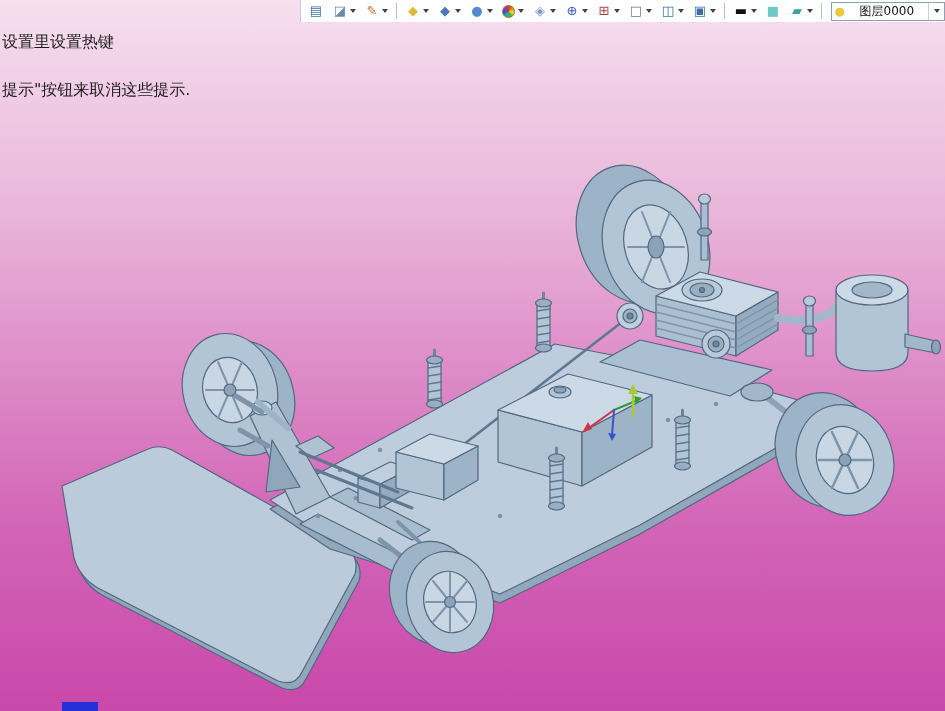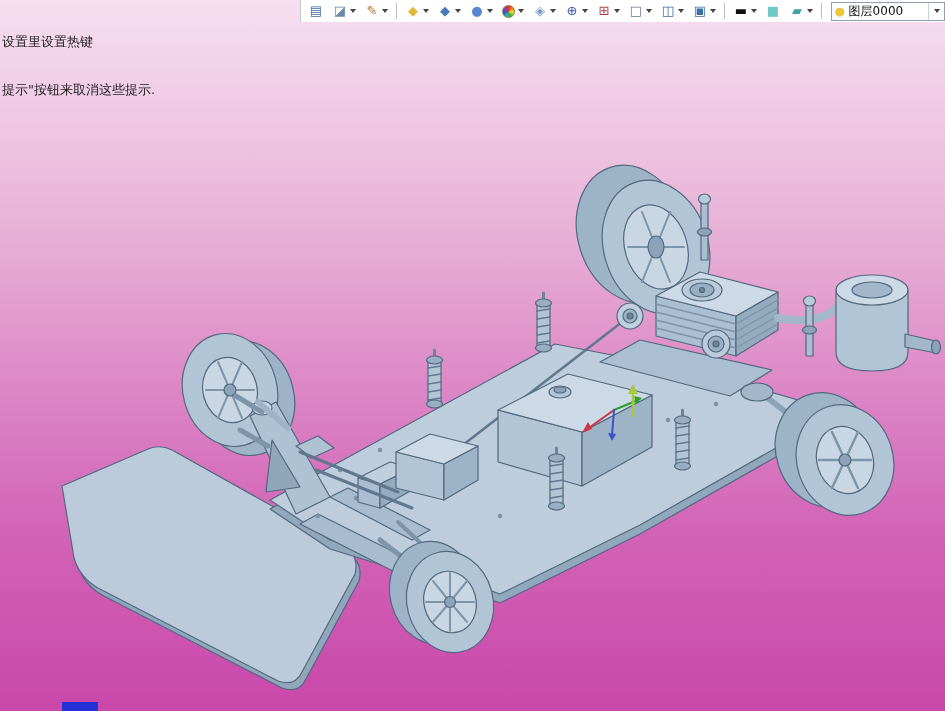--- a/index.html
+++ b/index.html
@@ -9,21 +9,21 @@
     font-family:"DejaVu Sans","Liberation Sans",sans-serif;
     background:#fff;
   }
   
   .viewport {
     position:absolute; inset:0;
   }
   svg.model { position:absolute; left:0; top:0; }
   .overlay-text {
     position:absolute; left:2px; top:2px;
-    font-size:13px; line-height:16px; color:#1b1b1b;
+    font-size:16px; line-height:16px; color:#1b1b1b;
     white-space:pre;
   }
   
   .toolbar {
     position:absolute; left:300px; top:0; width:645px; height:22px;
     background:#ffffff;
     border-left:1px solid #c8c8c8;
     display:flex; align-items:center; gap:2px;
     padding:0 4px;
     z-index:5;
@@ -48,21 +48,21 @@
     border-right:3px solid transparent;
     border-top:4px solid #444;
   }
   .sep { width:1px; height:16px; background:#bdbdbd; margin:0 3px; flex:none; }
   .layer-combo {
     display:flex; align-items:center; height:19px; min-width:114px;
     margin-left:4px; padding:0 1px 0 3px;
     background:#fff; border:1px solid #8aa0b8;
   }
   .bulb { color:#f0c832; font-size:11px; margin-right:4px; text-shadow:0 0 1px #a89040; }
-  .layer-label { font-size:12px; color:#111; flex:1; line-height:17px; }
+  .layer-label { font-size:12px; color:#111; flex:1; line-height:17px;text-align:center; }
   .combo-arrow {
     display:flex; align-items:center; justify-content:center;
     width:15px; height:17px; border-left:1px solid #c9d2da; margin-left:3px;
   }
   
   .bottom-blue {
     position:absolute; left:62px; bottom:0; width:36px; height:9px;
     z-index:4;
   }
 </style>

